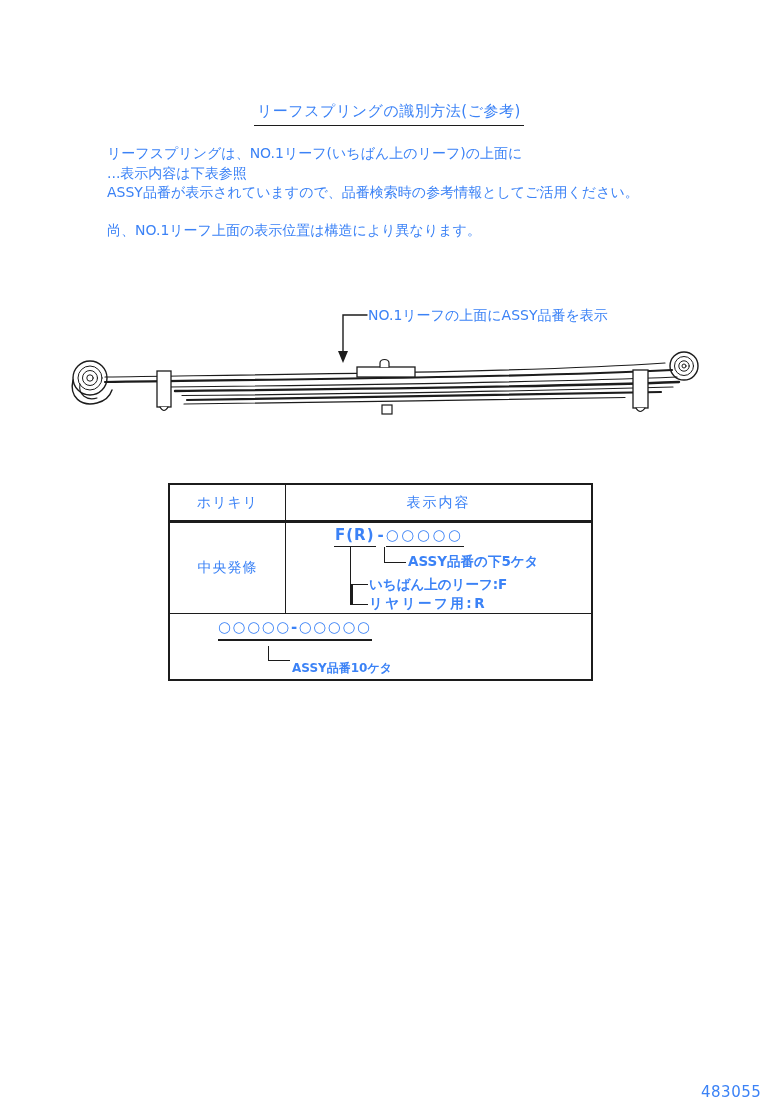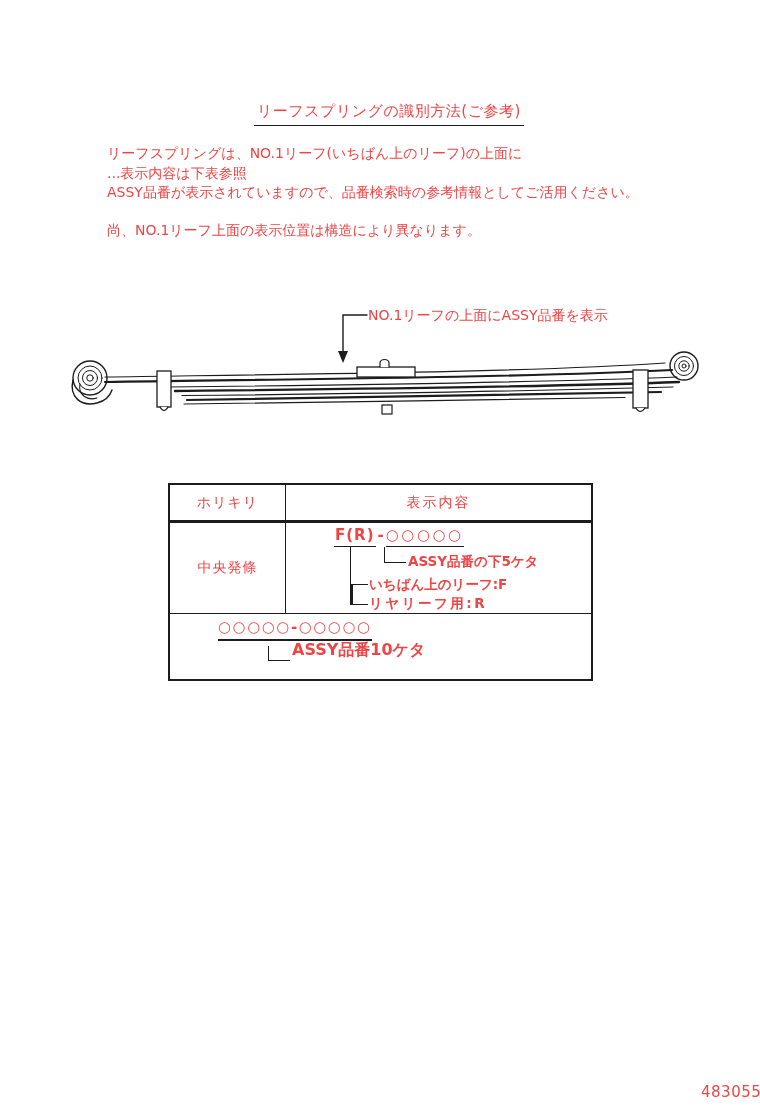--- a/index.html
+++ b/index.html
@@ -2,21 +2,21 @@
 <html><head>
 <meta charset="utf-8">
 <style>
   html,body{margin:0;padding:0;background:#e8e8e8;}
   .sheet{
     position:relative;
     width:760px;height:1112px;
     margin:0 auto;
     background:#ffffff;
     font-family:"DejaVu Sans",sans-serif;
-    color:#ef4444;
+    color:#3b82f6;
     overflow:hidden;
   }
   
   .doc-title{
     position:absolute;left:254px;top:102px;
     font-size:15px;letter-spacing:0.5px;
     border-bottom:1.5px solid #1c1c1c;
     padding:0 3px 4px 3px;
     white-space:nowrap;
   }
@@ -67,21 +67,21 @@
   .lbl-digits{left:122px;top:30px;font-size:13.5px;}
   .vline-f{left:64px;top:24px;width:0;height:56px;border-left:1.5px solid #1c1c1c;}
   .bracket-fr{left:64px;top:61px;width:15px;height:19px;
     border-left:3px solid #1c1c1c;border-top:1.5px solid #1c1c1c;border-bottom:1.5px solid #1c1c1c;}
   .lbl-front{left:83px;top:53px;font-size:13.5px;}
   .lbl-rear{left:83px;top:72px;font-size:13.5px;letter-spacing:2.5px;}
   .code-line2{left:48px;top:4px;font-size:15px;letter-spacing:1.5px;
     border-bottom:2px solid #1c1c1c;padding-bottom:3px;}
   .elbow-b{left:98px;top:32px;width:21px;height:14px;
     border-left:1.5px solid #1c1c1c;border-bottom:1.5px solid #1c1c1c;}
-  .lbl-ten{left:122px;top:26px;font-size:16px;}
+  .lbl-ten{left:122px;top:46px;font-size:12px;}
   
   .page-number{
     position:absolute;left:701px;top:1083px;
     font-size:15px;letter-spacing:0.5px;
   }
 </style>
 </head>
 <body>
 
 <div class="sheet">

